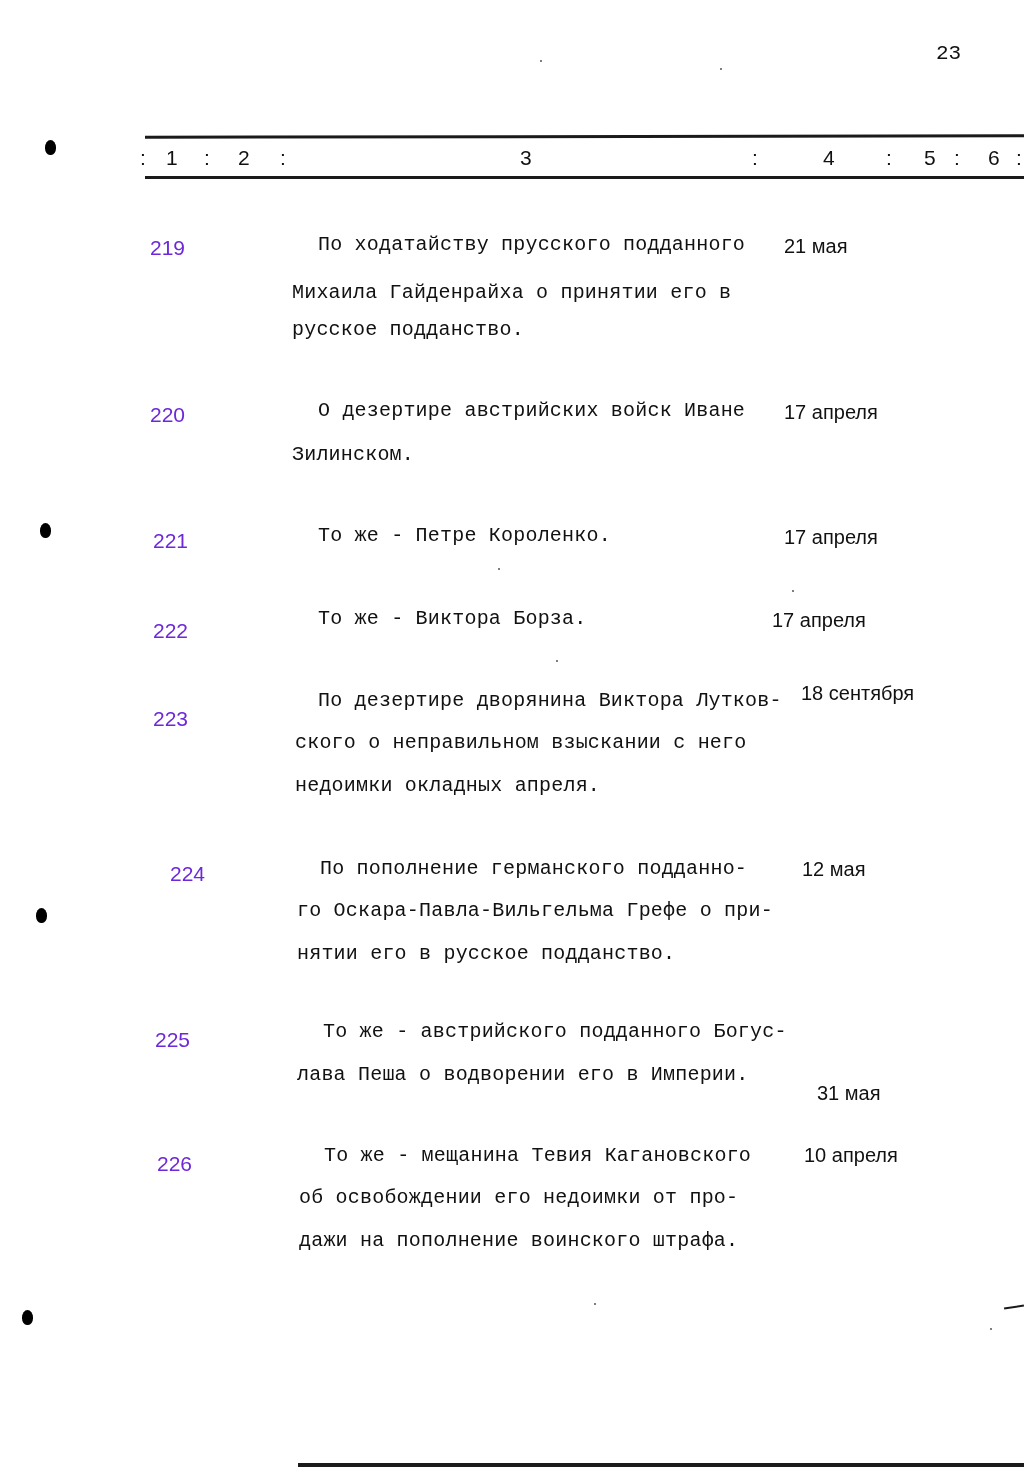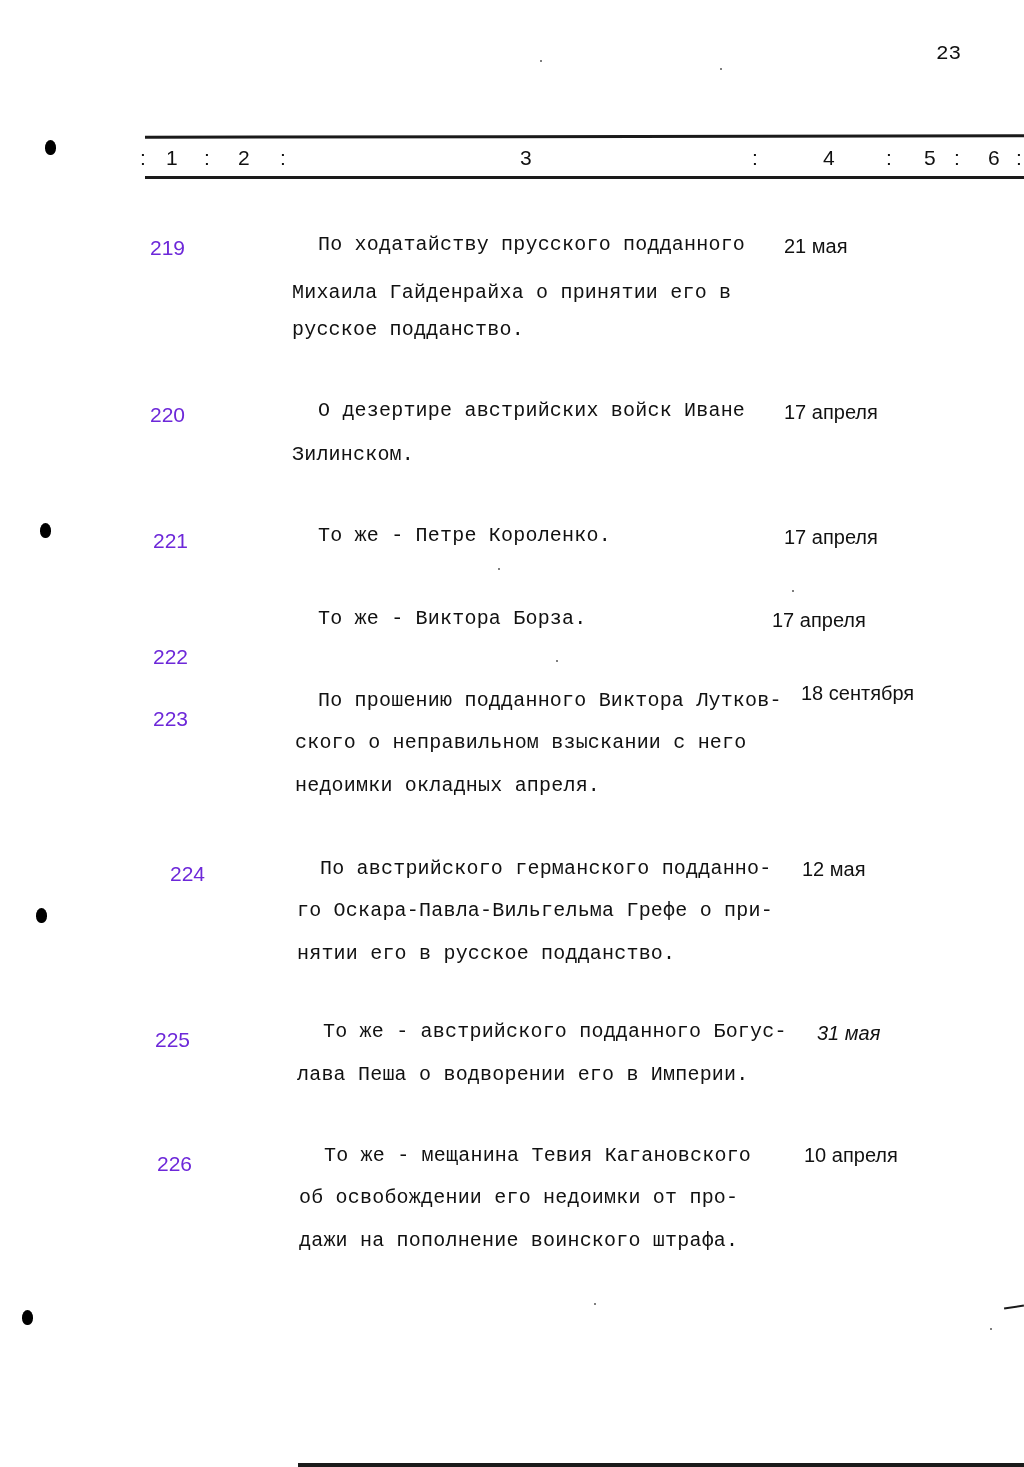--- a/index.html
+++ b/index.html
@@ -87,46 +87,46 @@
     <div class="entry-date" style="left:784px; top:401px;">17 апреля</div>
   </div>
 
   <div>
     <div class="entry-num" style="left:153px; top:529px;">221</div>
     <div class="entry-line" style="left:318px; top:524px;">То же - Петре Короленко.</div>
     <div class="entry-date" style="left:784px; top:526px;">17 апреля</div>
   </div>
 
   <div>
-    <div class="entry-num" style="left:153px; top:645px;">222</div>
+    <div class="entry-num" style="left:153px; top:619px;">222</div>
     <div class="entry-line" style="left:318px; top:607px;">То же - Виктора Борза.</div>
     <div class="entry-date" style="left:772px; top:609px;">17 апреля</div>
   </div>
 
   <div>
     <div class="entry-num" style="left:153px; top:707px;">223</div>
-    <div class="entry-line" style="left:318px; top:689px;">По прошению подданного Виктора Лутков-</div>
+    <div class="entry-line" style="left:318px; top:689px;">По дезертире дворянина Виктора Лутков-</div>
     <div class="entry-line" style="left:295px; top:731px;">ского о неправильном взыскании с него</div>
     <div class="entry-line" style="left:295px; top:774px;">недоимки окладных апреля.</div>
     <div class="entry-date" style="left:801px; top:682px;">18 сентября</div>
   </div>
 
   <div>
     <div class="entry-num" style="left:153px; top:862px;margin-left:17px;">224</div>
-    <div class="entry-line" style="left:320px; top:857px;">По австрийского германского подданно-</div>
+    <div class="entry-line" style="left:320px; top:857px;">По пополнение германского подданно-</div>
     <div class="entry-line" style="left:297px; top:899px;">го Оскара-Павла-Вильгельма Грефе о при-</div>
     <div class="entry-line" style="left:297px; top:942px;">нятии его в русское подданство.</div>
     <div class="entry-date" style="left:802px; top:858px;">12 мая</div>
   </div>
 
   <div>
     <div class="entry-num" style="left:155px; top:1028px;">225</div>
     <div class="entry-line" style="left:323px; top:1020px;">То же - австрийского подданного Богус-</div>
     <div class="entry-line" style="left:297px; top:1063px;">лава Пеша о водворении его в Империи.</div>
-    <div class="entry-date" style="left:817px; top:1022px;font-style:italic;">31 мая</div>
+    <div class="entry-date" style="left:817px; top:1082px;">31 мая</div>
   </div>
 
   <div>
     <div class="entry-num" style="left:157px; top:1152px;">226</div>
     <div class="entry-line" style="left:324px; top:1144px;">То же - мещанина Тевия Кагановского</div>
     <div class="entry-line" style="left:299px; top:1186px;">об освобождении его недоимки от про-</div>
     <div class="entry-line" style="left:299px; top:1229px;">дажи на пополнение воинского штрафа.</div>
     <div class="entry-date" style="left:804px; top:1144px;">10 апреля</div>
   </div>
 

